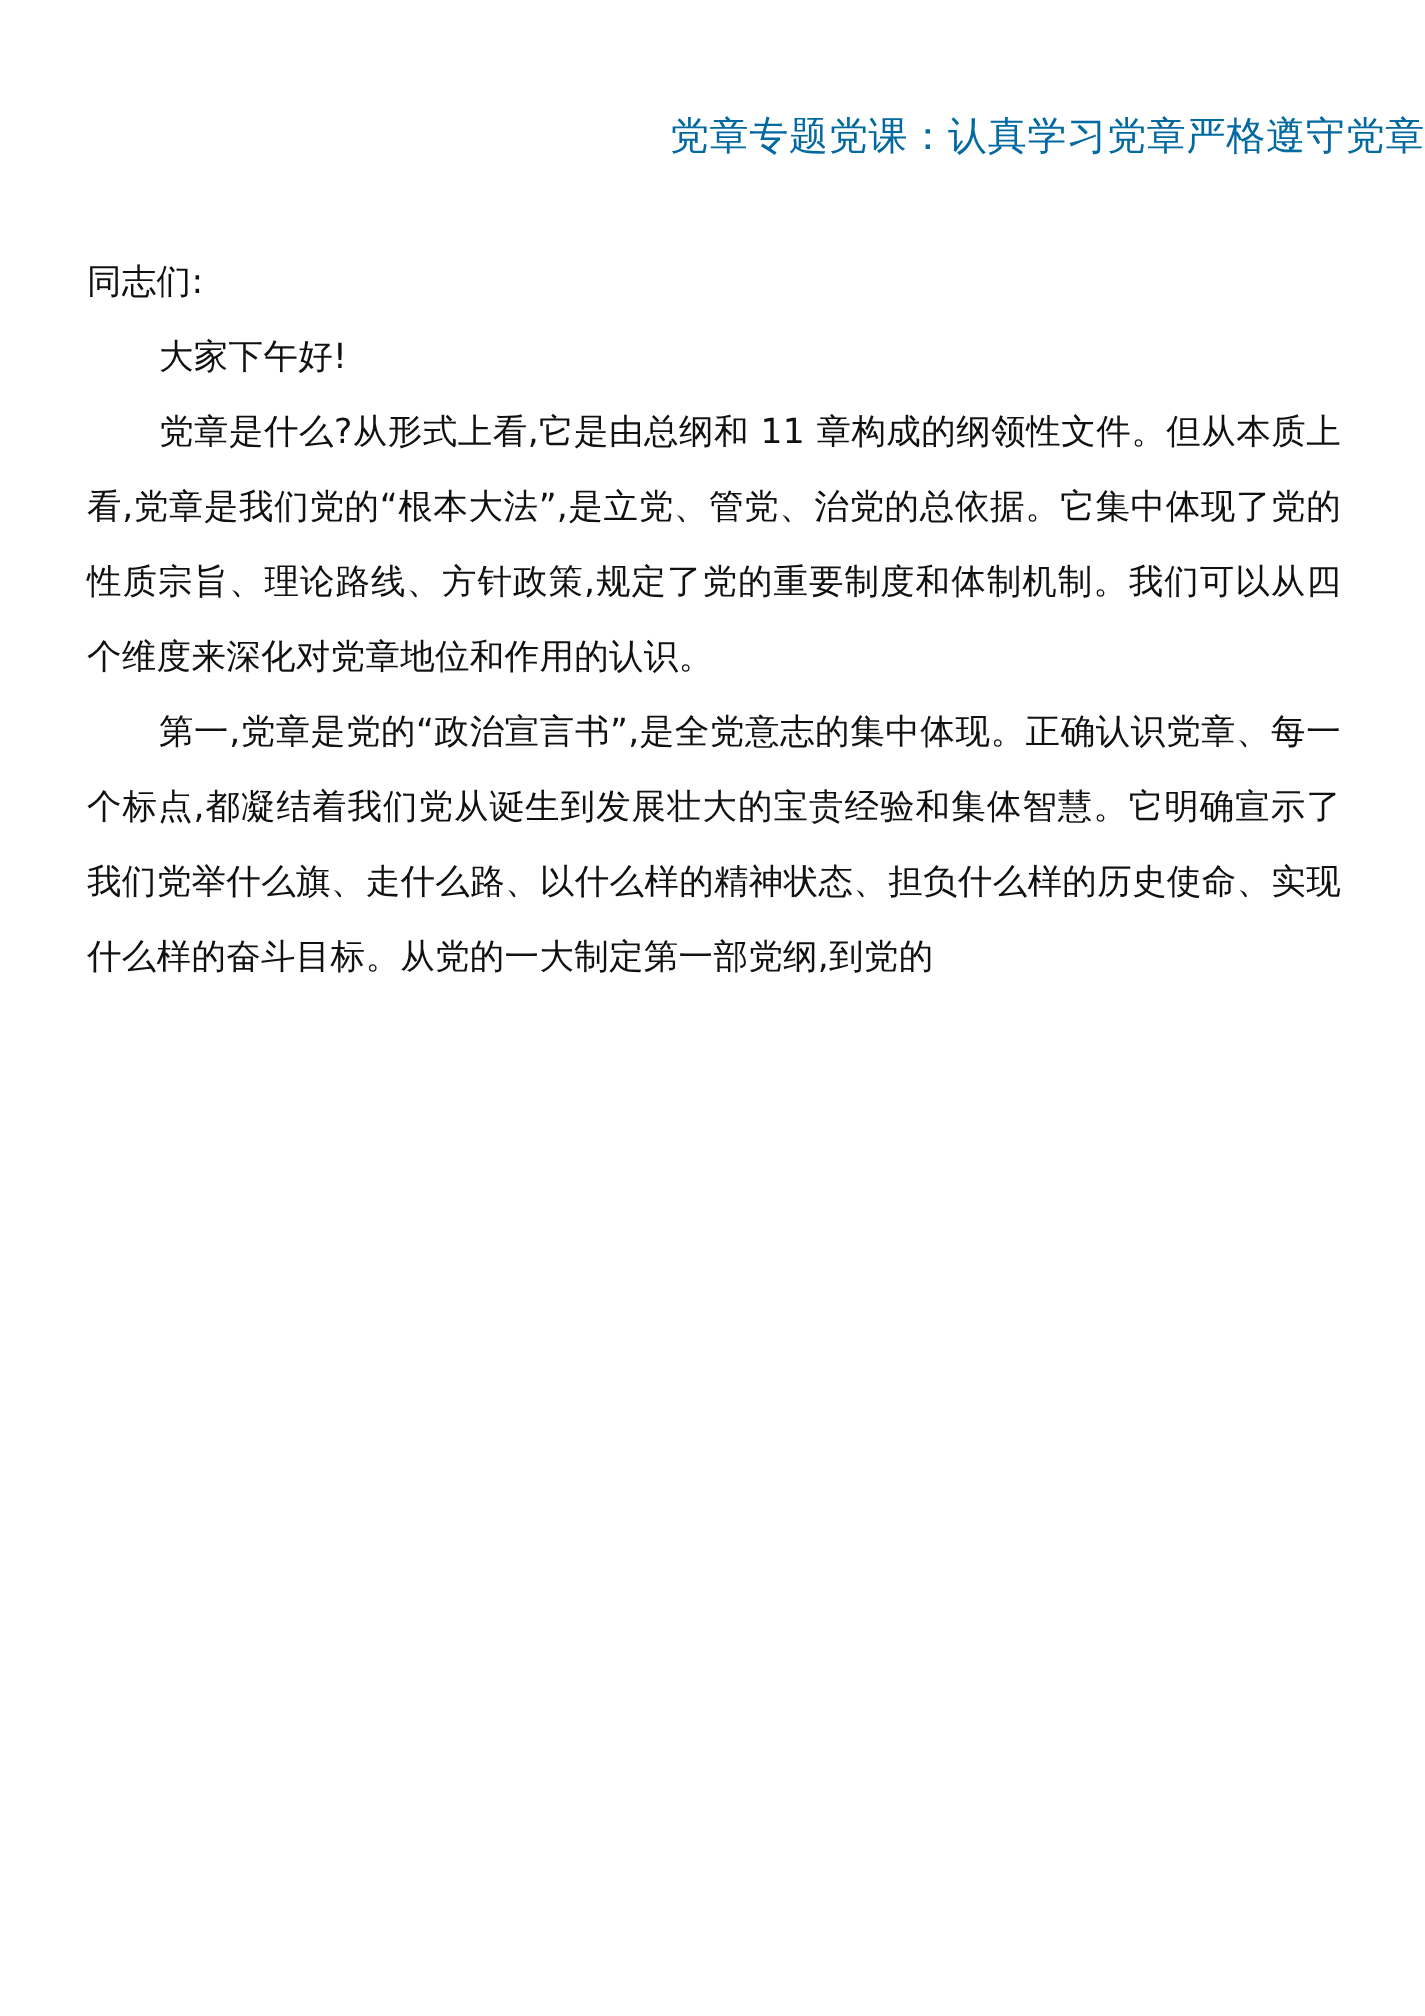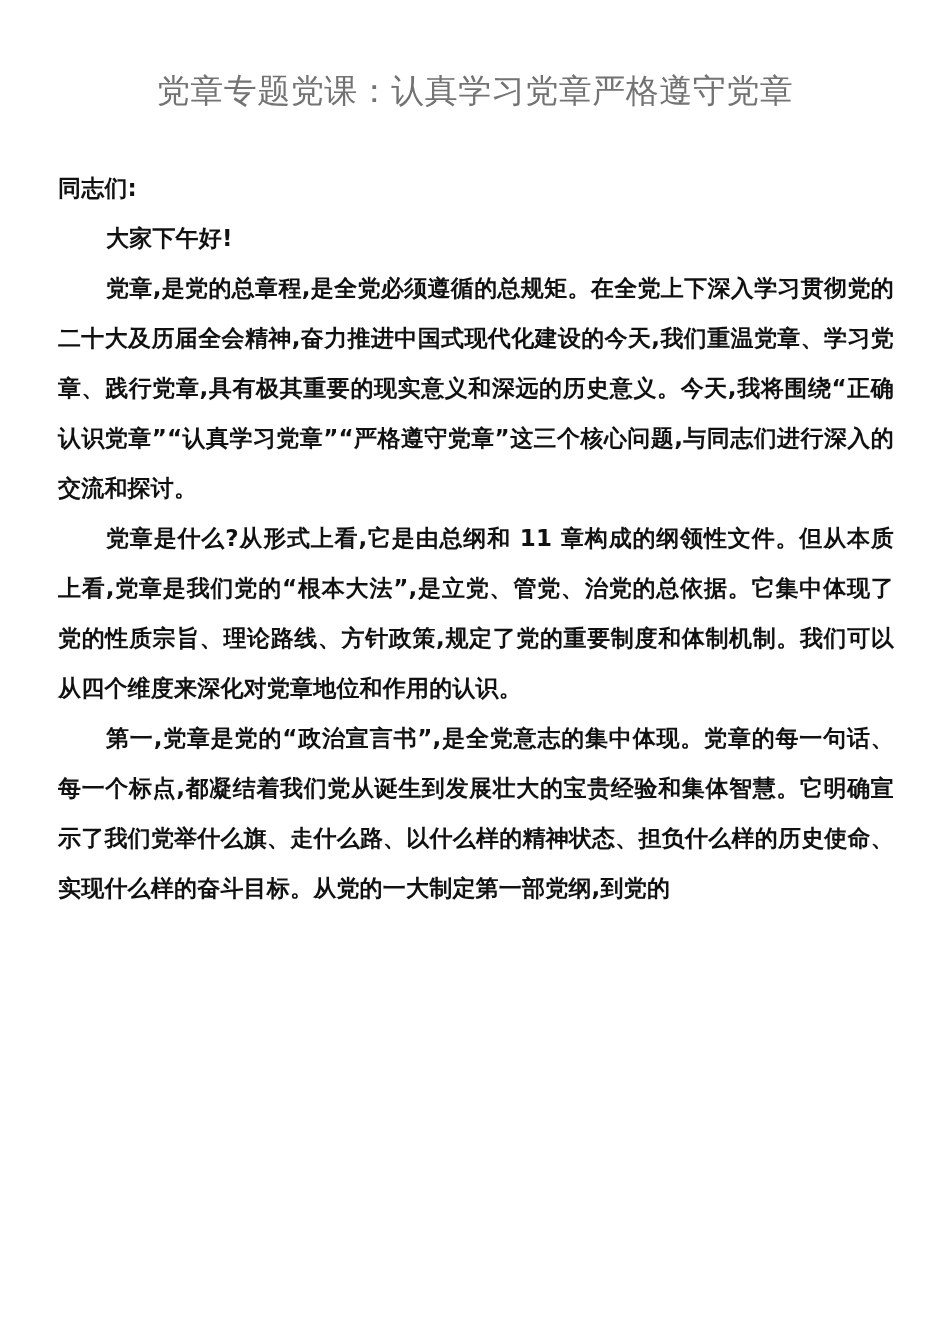--- a/index.html
+++ b/index.html
@@ -20,55 +20,53 @@
       left: 58px;
       top: 0;
       width: 836px;
     }
     .title {
       margin: 0;
       position: absolute;
       top: 66px;
       left: -58px;
       width: 950px;
-      text-align: center;
-      font-size: 33px;
+      text-align: right;
+      font-size: 26px;
       line-height: 50px;
       font-weight: normal;
       letter-spacing: 0.5px;
-      color: #737373;
+      color: #0369a1;
     }
     .body {
       position: absolute;
       top: 163px;
       left: 0;
       width: 836px;
     }
     .p {
       margin: 0;
       font-size: 23px;
       line-height: 50px;
       text-align: justify;
       text-justify: inter-character;
       letter-spacing: 0.2px;
-      font-weight: bold;
     }
     .indent {
       text-indent: 48px;
     }
     .heading {
       font-size: 21px;
     }
   </style>
 </head>
 <body>
 
 <div class="page">
   <h1 class="title">党章专题党课：认真学习党章严格遵守党章</h1>
 
   <div class="body">
     <p class="p">同志们:</p>
     <p class="p indent">大家下午好!</p>
-    <p class="p indent">党章,是党的总章程,是全党必须遵循的总规矩。在全党上下深入学习贯彻党的二十大及历届全会精神,奋力推进中国式现代化建设的今天,我们重温党章、学习党章、践行党章,具有极其重要的现实意义和深远的历史意义。今天,我将围绕“正确认识党章”“认真学习党章”“严格遵守党章”这三个核心问题,与同志们进行深入的交流和探讨。</p>
     <p class="p indent">党章是什么?从形式上看,它是由总纲和 11 章构成的纲领性文件。但从本质上看,党章是我们党的“根本大法”,是立党、管党、治党的总依据。它集中体现了党的性质宗旨、理论路线、方针政策,规定了党的重要制度和体制机制。我们可以从四个维度来深化对党章地位和作用的认识。</p>
-    <p class="p indent">第一,党章是党的“政治宣言书”,是全党意志的集中体现。党章的每一句话、每一个标点,都凝结着我们党从诞生到发展壮大的宝贵经验和集体智慧。它明确宣示了我们党举什么旗、走什么路、以什么样的精神状态、担负什么样的历史使命、实现什么样的奋斗目标。从党的一大制定第一部党纲,到党的</p>
+    <p class="p indent">第一,党章是党的“政治宣言书”,是全党意志的集中体现。正确认识党章、每一个标点,都凝结着我们党从诞生到发展壮大的宝贵经验和集体智慧。它明确宣示了我们党举什么旗、走什么路、以什么样的精神状态、担负什么样的历史使命、实现什么样的奋斗目标。从党的一大制定第一部党纲,到党的</p>
   </div>
 </div>
 
 </body></html>

